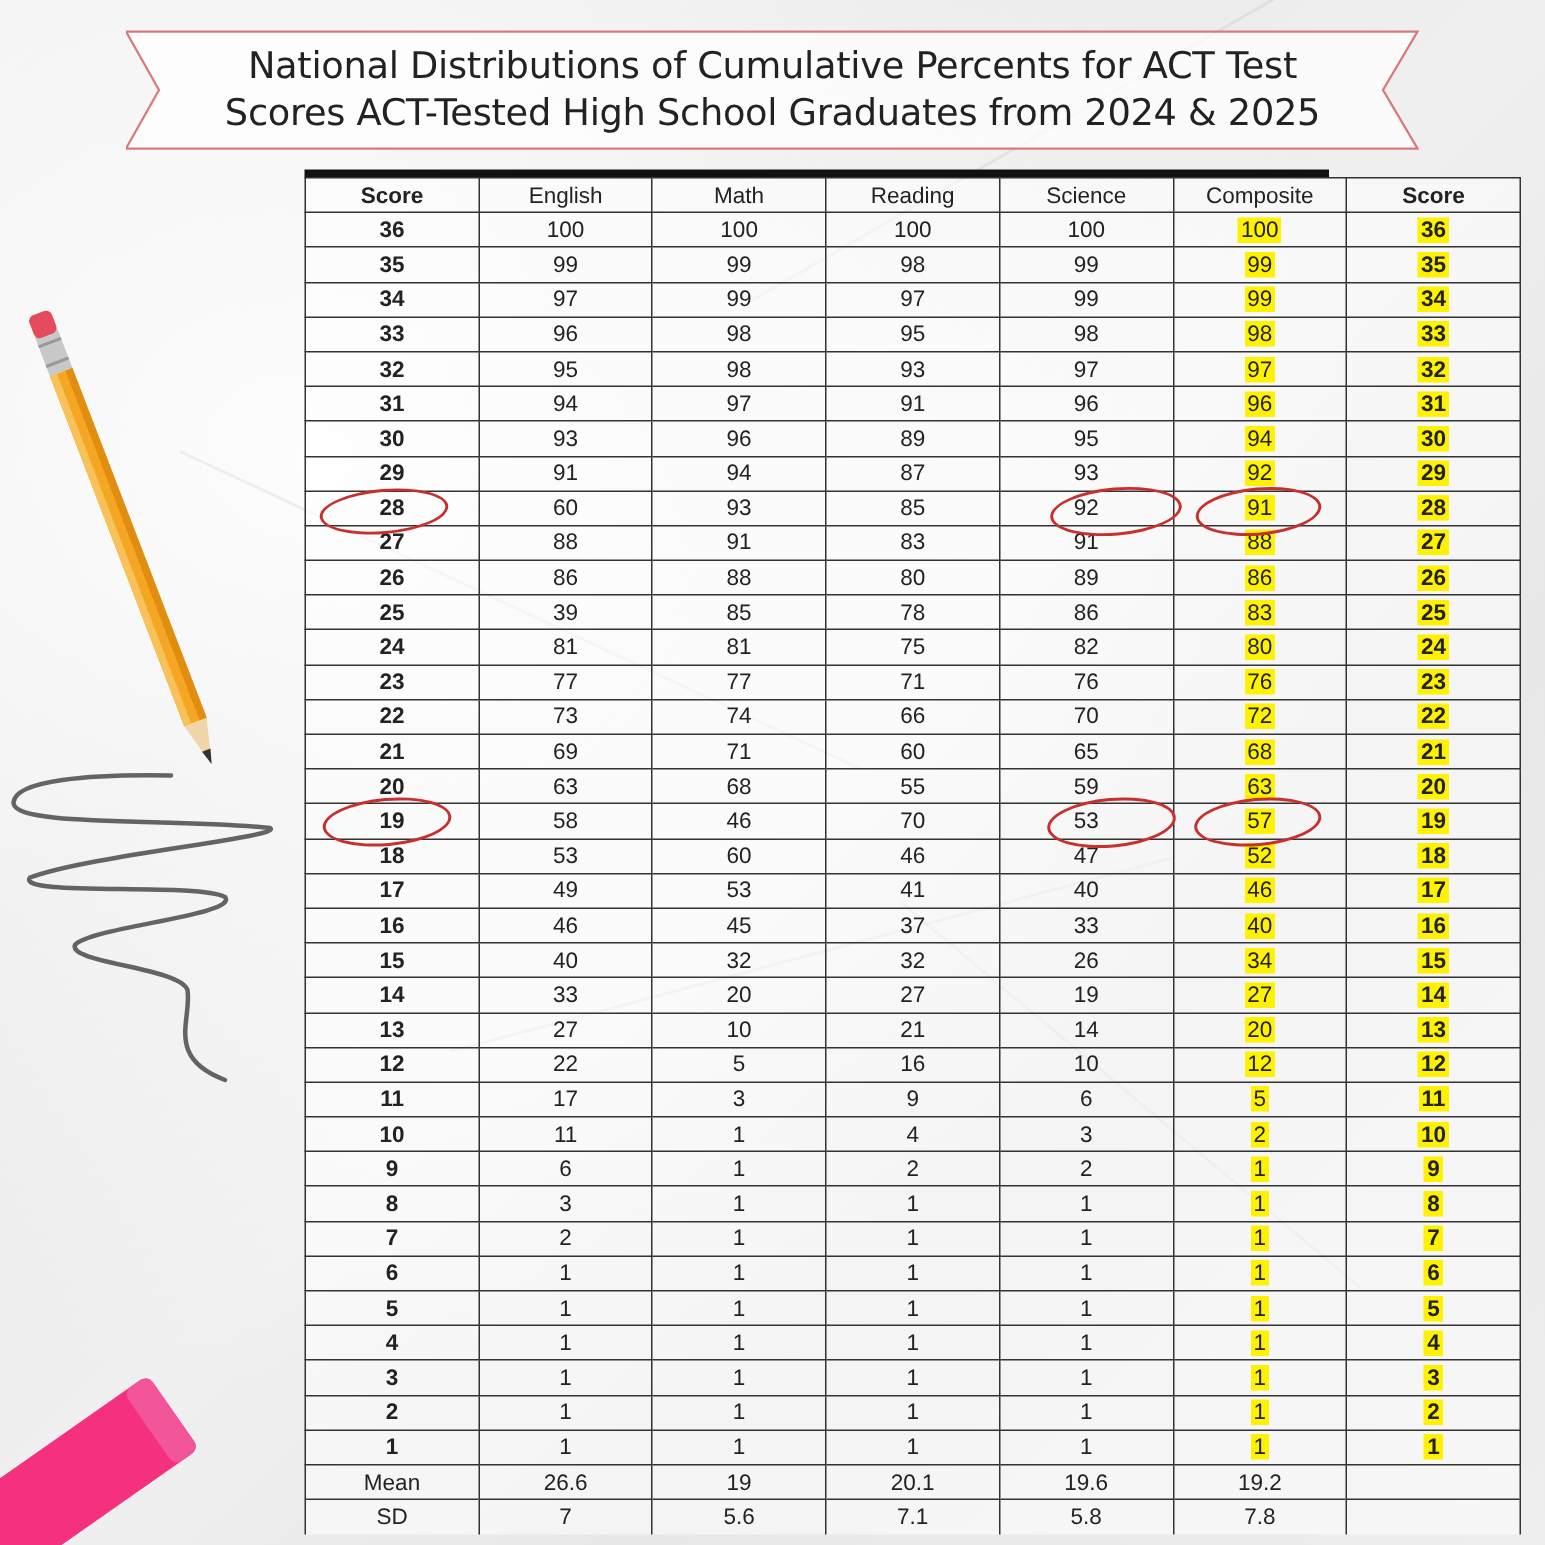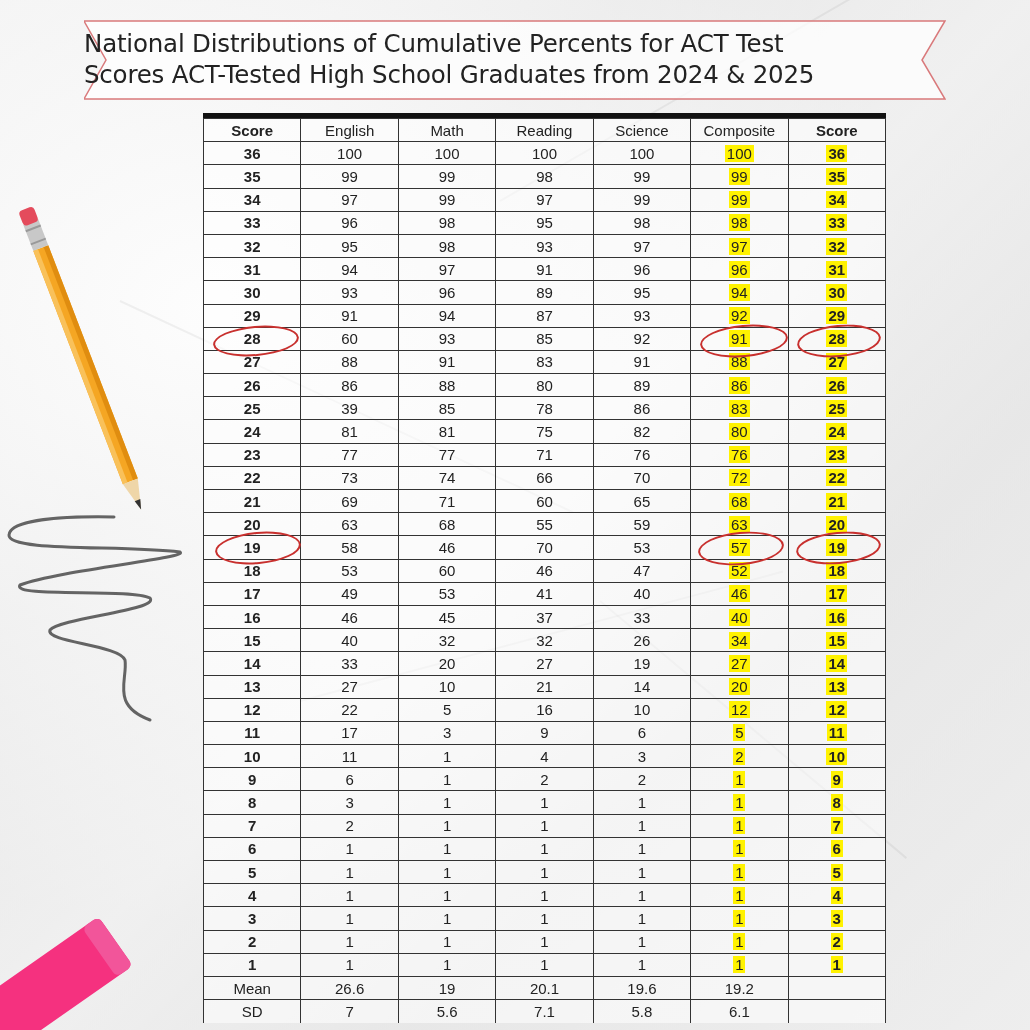--- a/index.html
+++ b/index.html
@@ -12,32 +12,32 @@
         linear-gradient(135deg, #f4f4f4 0%, #e6e6e6 30%, #f7f7f7 50%, #e2e2e2 70%, #f2f2f2 100%);
     }
     .crease { position: absolute; background: rgba(0,0,0,0.05); transform-origin: left center; height: 2px; }
 
     
     .banner {
       position: absolute; left: 84px; top: 20px; width: 862px; height: 80px;
     }
     .banner svg { position: absolute; left: 0; top: 0; }
     .banner-title {
-      position: absolute; left: 0; top: 8px; width: 862px; 
+      position: absolute; left: 0; top: 8px; width: 862px; text-align: center;
       font-family: "DejaVu Sans", sans-serif; font-size: 24.5px; line-height: 31px;
       color: #222; letter-spacing: -0.2px;
     }
 
     
     .table-wrap {
       position: absolute; left: 203px; top: 113px; width: 683px;
     }
     .top-bar { height: 5px; background: #111; }
     table {
-      border-collapse: collapse; width: 683px; table-layout: fixed;
+      border-collapse: collapse; width: 811px; table-layout: fixed;
       font-family: "Liberation Sans", sans-serif;
       padding-left: 22px;
     }
     td, th {
       height: 23.2px; border: 1px solid #333; text-align: center;
       font-size: 15px; color: #222; padding: 0; font-weight: normal;
       background: rgba(255,255,255,0.55);
     }
     th { font-size: 15px; }
     .bold { font-weight: bold; }
@@ -444,21 +444,21 @@
           <td>19.6</td>
           <td>19.2</td>
           <td></td>
         </tr>
         <tr class="stat-row last">
           <td>SD</td>
           <td>7</td>
           <td>5.6</td>
           <td>7.1</td>
           <td>5.8</td>
-          <td>6.1</td>
+          <td>7.8</td>
           <td></td>
         </tr>
       </tbody>
   </table>
 </div>
 
 <div class="circle" style="left:213px; top:326px; width:86px; height:30px;"></div>
 <div class="circle" style="left:700px; top:325px; width:88px; height:32px;"></div>
 <div class="circle" style="left:797px; top:325px; width:84px; height:32px;"></div>
 <div class="circle" style="left:215px; top:532px; width:86px; height:32px;"></div>

